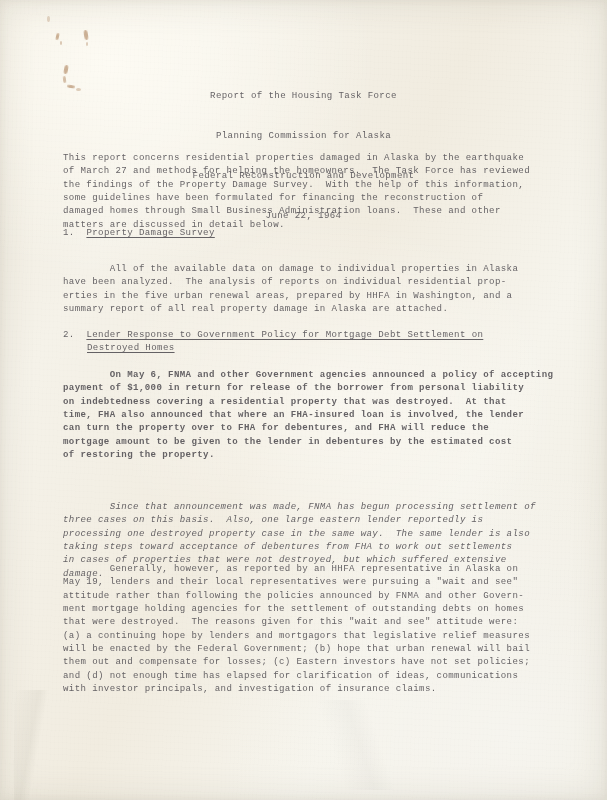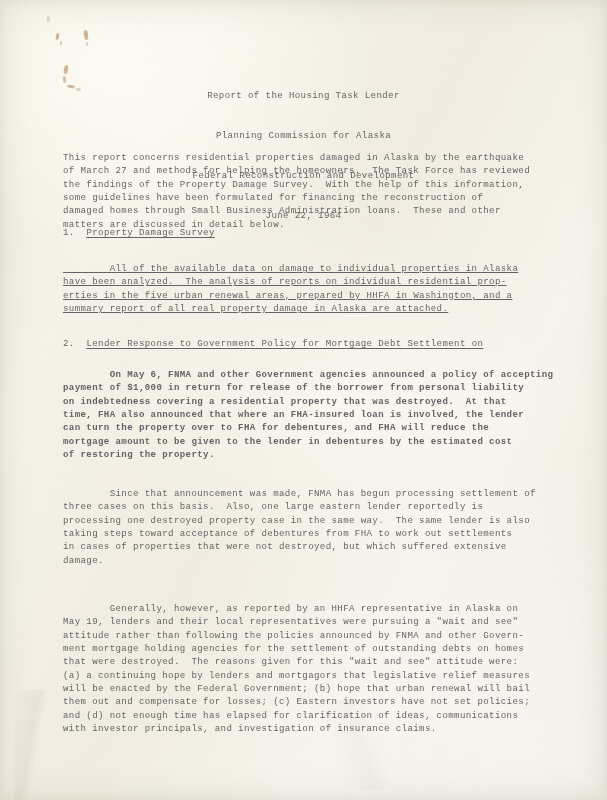--- a/index.html
+++ b/index.html
@@ -105,26 +105,26 @@
   }
   .heading {
     position: absolute;
     left: 63px;
   }
   .heading .num { display: inline; }
   .u { text-decoration: underline; text-underline-offset: 2px; text-decoration-thickness: from-font; }
 
   .p1 { top: 151px; }
   .h1 { top: 226px; }
-  .p2 { top: 262px; text-decoration: underline; }
-  .h2 { top: 337px; }
+  .p2 { top: 262px; }
+  .h2 { top: 328px; }
   .h2 .cont { display: block; padding-left: 24px; }
   .p3 { top: 368px; font-weight: bold; }
-  .p4 { top: 487px; }
-  .p5 { top: 562px; margin-top: 40px; }
+  .p4 { top: 500px; font-style: italic; }
+  .p5 { top: 562px; }
 </style>
 </head>
 <body>
 
 <div id="paper">
 
   <div id="grain"></div>
   <div id="crease-left"></div>
   <div id="crease-mid"></div>
 
@@ -135,21 +135,21 @@
   <div class="stain" style="left:64px;  top:65px;  width:4px;  height:9px;  transform:rotate(10deg);"></div>
   <div class="stain" style="left:63px;  top:76px;  width:3px;  height:7px;  transform:rotate(-6deg); opacity:0.8;"></div>
   <div class="stain" style="left:67px;  top:85px;  width:8px;  height:3px;  transform:rotate(8deg);"></div>
   <div class="stain" style="left:76px;  top:88px;  width:5px;  height:3px;  opacity:0.6;"></div>
   <div class="stain" style="left:47px;  top:16px;  width:3px;  height:6px;  opacity:0.5;"></div>
 
   <div id="typed">
 
     
     <div class="title-block ink">
-      <span class="title-line">Report of the Housing Task Lender</span>
+      <span class="title-line">Report of the Housing Task Force</span>
       <span class="title-line">Planning Commission for Alaska</span>
       <span class="title-line">Federal Reconstruction and Development</span>
       <span class="title-line">June 22, 1964</span>
     </div>
 
     
     <div class="para p1 ink">This report concerns residential properties damaged in Alaska by the earthquake
 of March 27 and methods for helping the homeowners.  The Task Force has reviewed
 the findings of the Property Damage Survey.  With the help of this information,
 some guidelines have been formulated for financing the reconstruction of
@@ -158,21 +158,21 @@
 
     
     <div class="heading h1 ink"><span class="num">1.</span>  <span class="u">Property Damage Survey</span></div>
 
     <div class="para p2 ink">        All of the available data on damage to individual properties in Alaska
 have been analyzed.  The analysis of reports on individual residential prop-
 erties in the five urban renewal areas, prepared by HHFA in Washington, and a
 summary report of all real property damage in Alaska are attached.</div>
 
     
-    <div class="heading h2 ink"><span class="num">2.</span>  <span class="u">Lender Response to Government Policy for Mortgage Debt Settlement on</span></div>
+    <div class="heading h2 ink"><span class="num">2.</span>  <span class="u">Lender Response to Government Policy for Mortgage Debt Settlement on</span><span class="cont"><span class="u">Destroyed Homes</span></span></div>
 
     <div class="para p3 ink">        On May 6, FNMA and other Government agencies announced a policy of accepting
 payment of $1,000 in return for release of the borrower from personal liability
 on indebtedness covering a residential property that was destroyed.  At that
 time, FHA also announced that where an FHA-insured loan is involved, the lender
 can turn the property over to FHA for debentures, and FHA will reduce the
 mortgage amount to be given to the lender in debentures by the estimated cost
 of restoring the property.</div>
     <div class="para p4 ink">        Since that announcement was made, FNMA has begun processing settlement of
 three cases on this basis.  Also, one large eastern lender reportedly is

